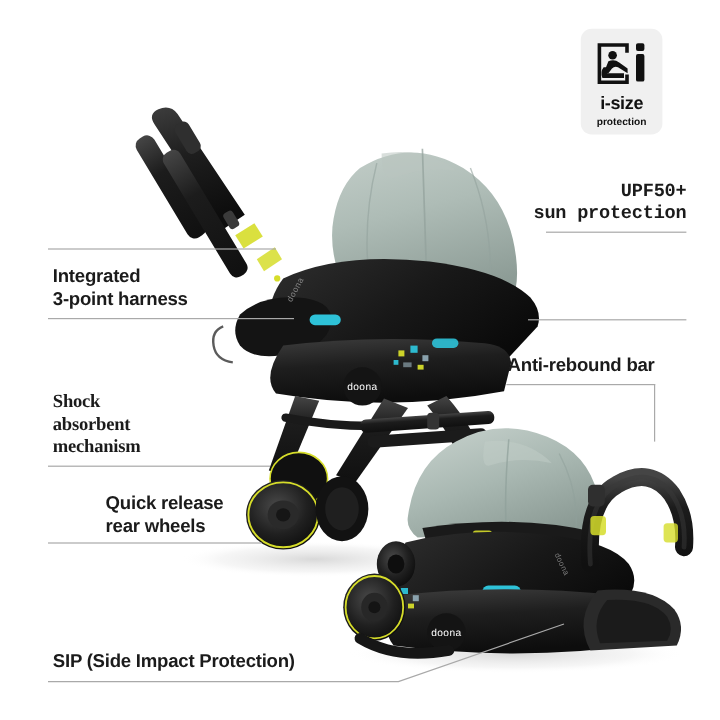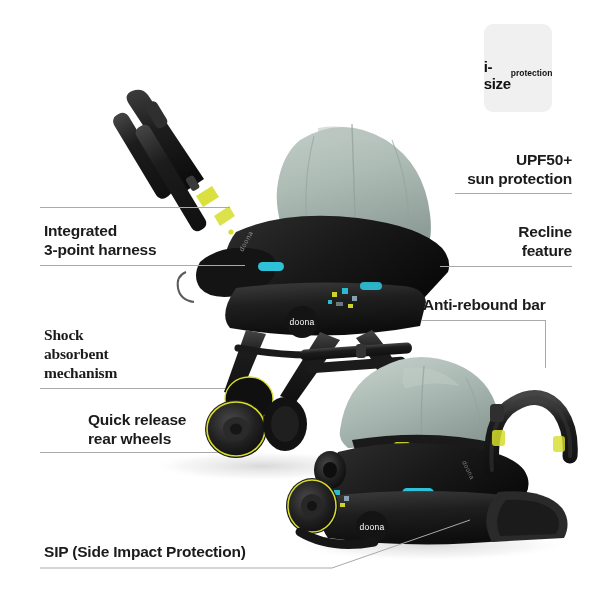--- a/index.html
+++ b/index.html
@@ -37,22 +37,23 @@
   }
 
   
   .badge {
     position:absolute;
     left:484px; top:24px;
     width:68px; height:88px;
     background:#f0f0f0;
     border-radius:9px;
     display:flex;
+    flex-direction:column;
     align-items:center;
-    justify-content:center;
+    justify-content:flex-start;
     padding-top:9px;
   }
   .badge-glyph { width:46px; height:40px; }
   .badge-title {
     font-size:15px; font-weight:bold; color:#111;
     margin-top:5px; letter-spacing:-0.3px;
   }
   .badge-sub { font-size:8.5px; font-weight:bold; color:#111; margin-top:1px; }
 
   
@@ -249,26 +250,24 @@
 
   <div class="label" style="left:44px; top:325px; width:170px;font-family:Liberation Serif, serif;">Shock
 absorbent
 mechanism</div>
   <div class="rule" style="left:40px; top:388px; width:185px;"></div>
 
   <div class="label" style="left:48px; top:410px; width:180px;margin-left:40px;">Quick release
 rear wheels</div>
   <div class="rule" style="left:40px; top:452px; width:178px;"></div>
 
-  <div class="label right" style="right:28px; top:150px; width:190px;">UPF50+
+  <div class="label right" style="right:28px; top:150px; width:190px;font-family:Liberation Mono, monospace;">UPF50+
 sun protection</div>
   <div class="rule" style="left:455px; top:193px; width:117px;"></div>
 
-  <div class="label right" style="right:28px; top:222px; width:170px;">Recline
-feature</div>
   <div class="rule" style="left:440px; top:266px; width:132px;"></div>
 
   <div class="label" style="left:423px; top:295px; width:180px;">Anti-rebound bar</div>
   <div class="rule" style="left:422px; top:320px; width:124px;"></div>
   <div class="vrule" style="left:545px; top:320px; height:48px;"></div>
 
   <div class="label" style="left:44px; top:542px; width:300px;">SIP (Side Impact Protection)</div>
   <svg class="art" viewBox="0 0 600 600" xmlns="http://www.w3.org/2000/svg">
     <path d="M40 568 L332 568 L470 520" stroke="#a9a9a9" stroke-width="1" fill="none"></path>
   </svg>

